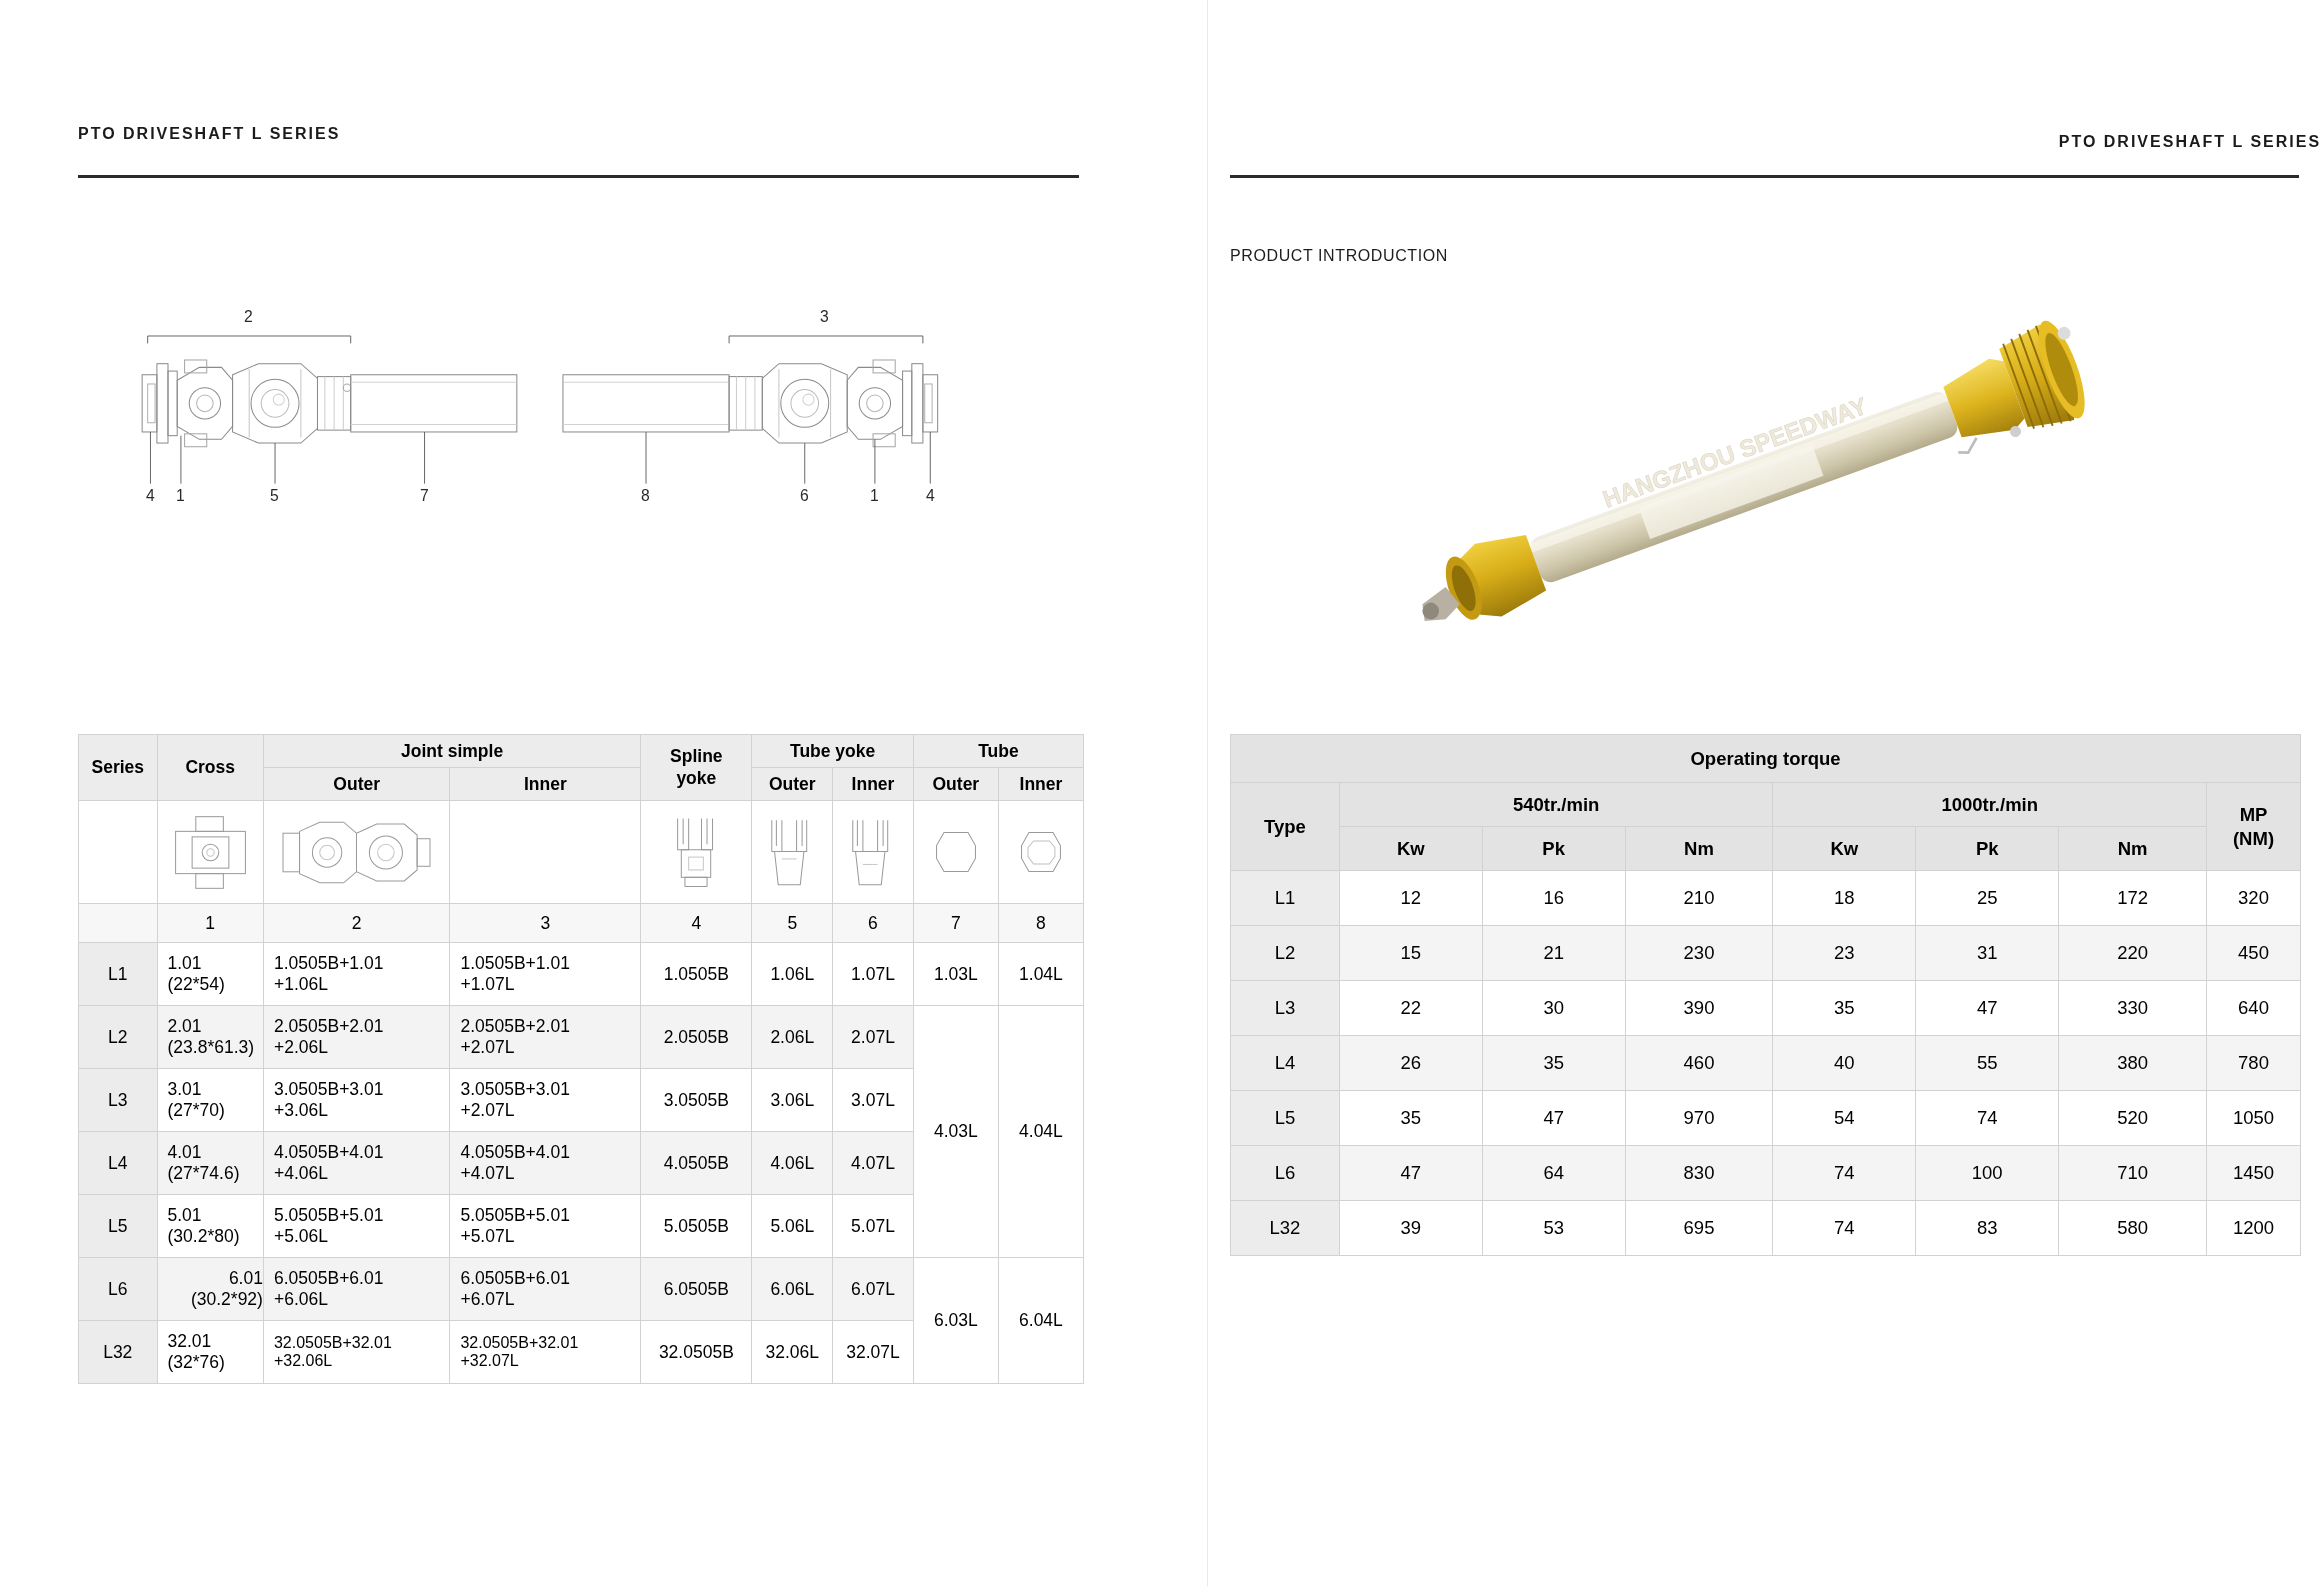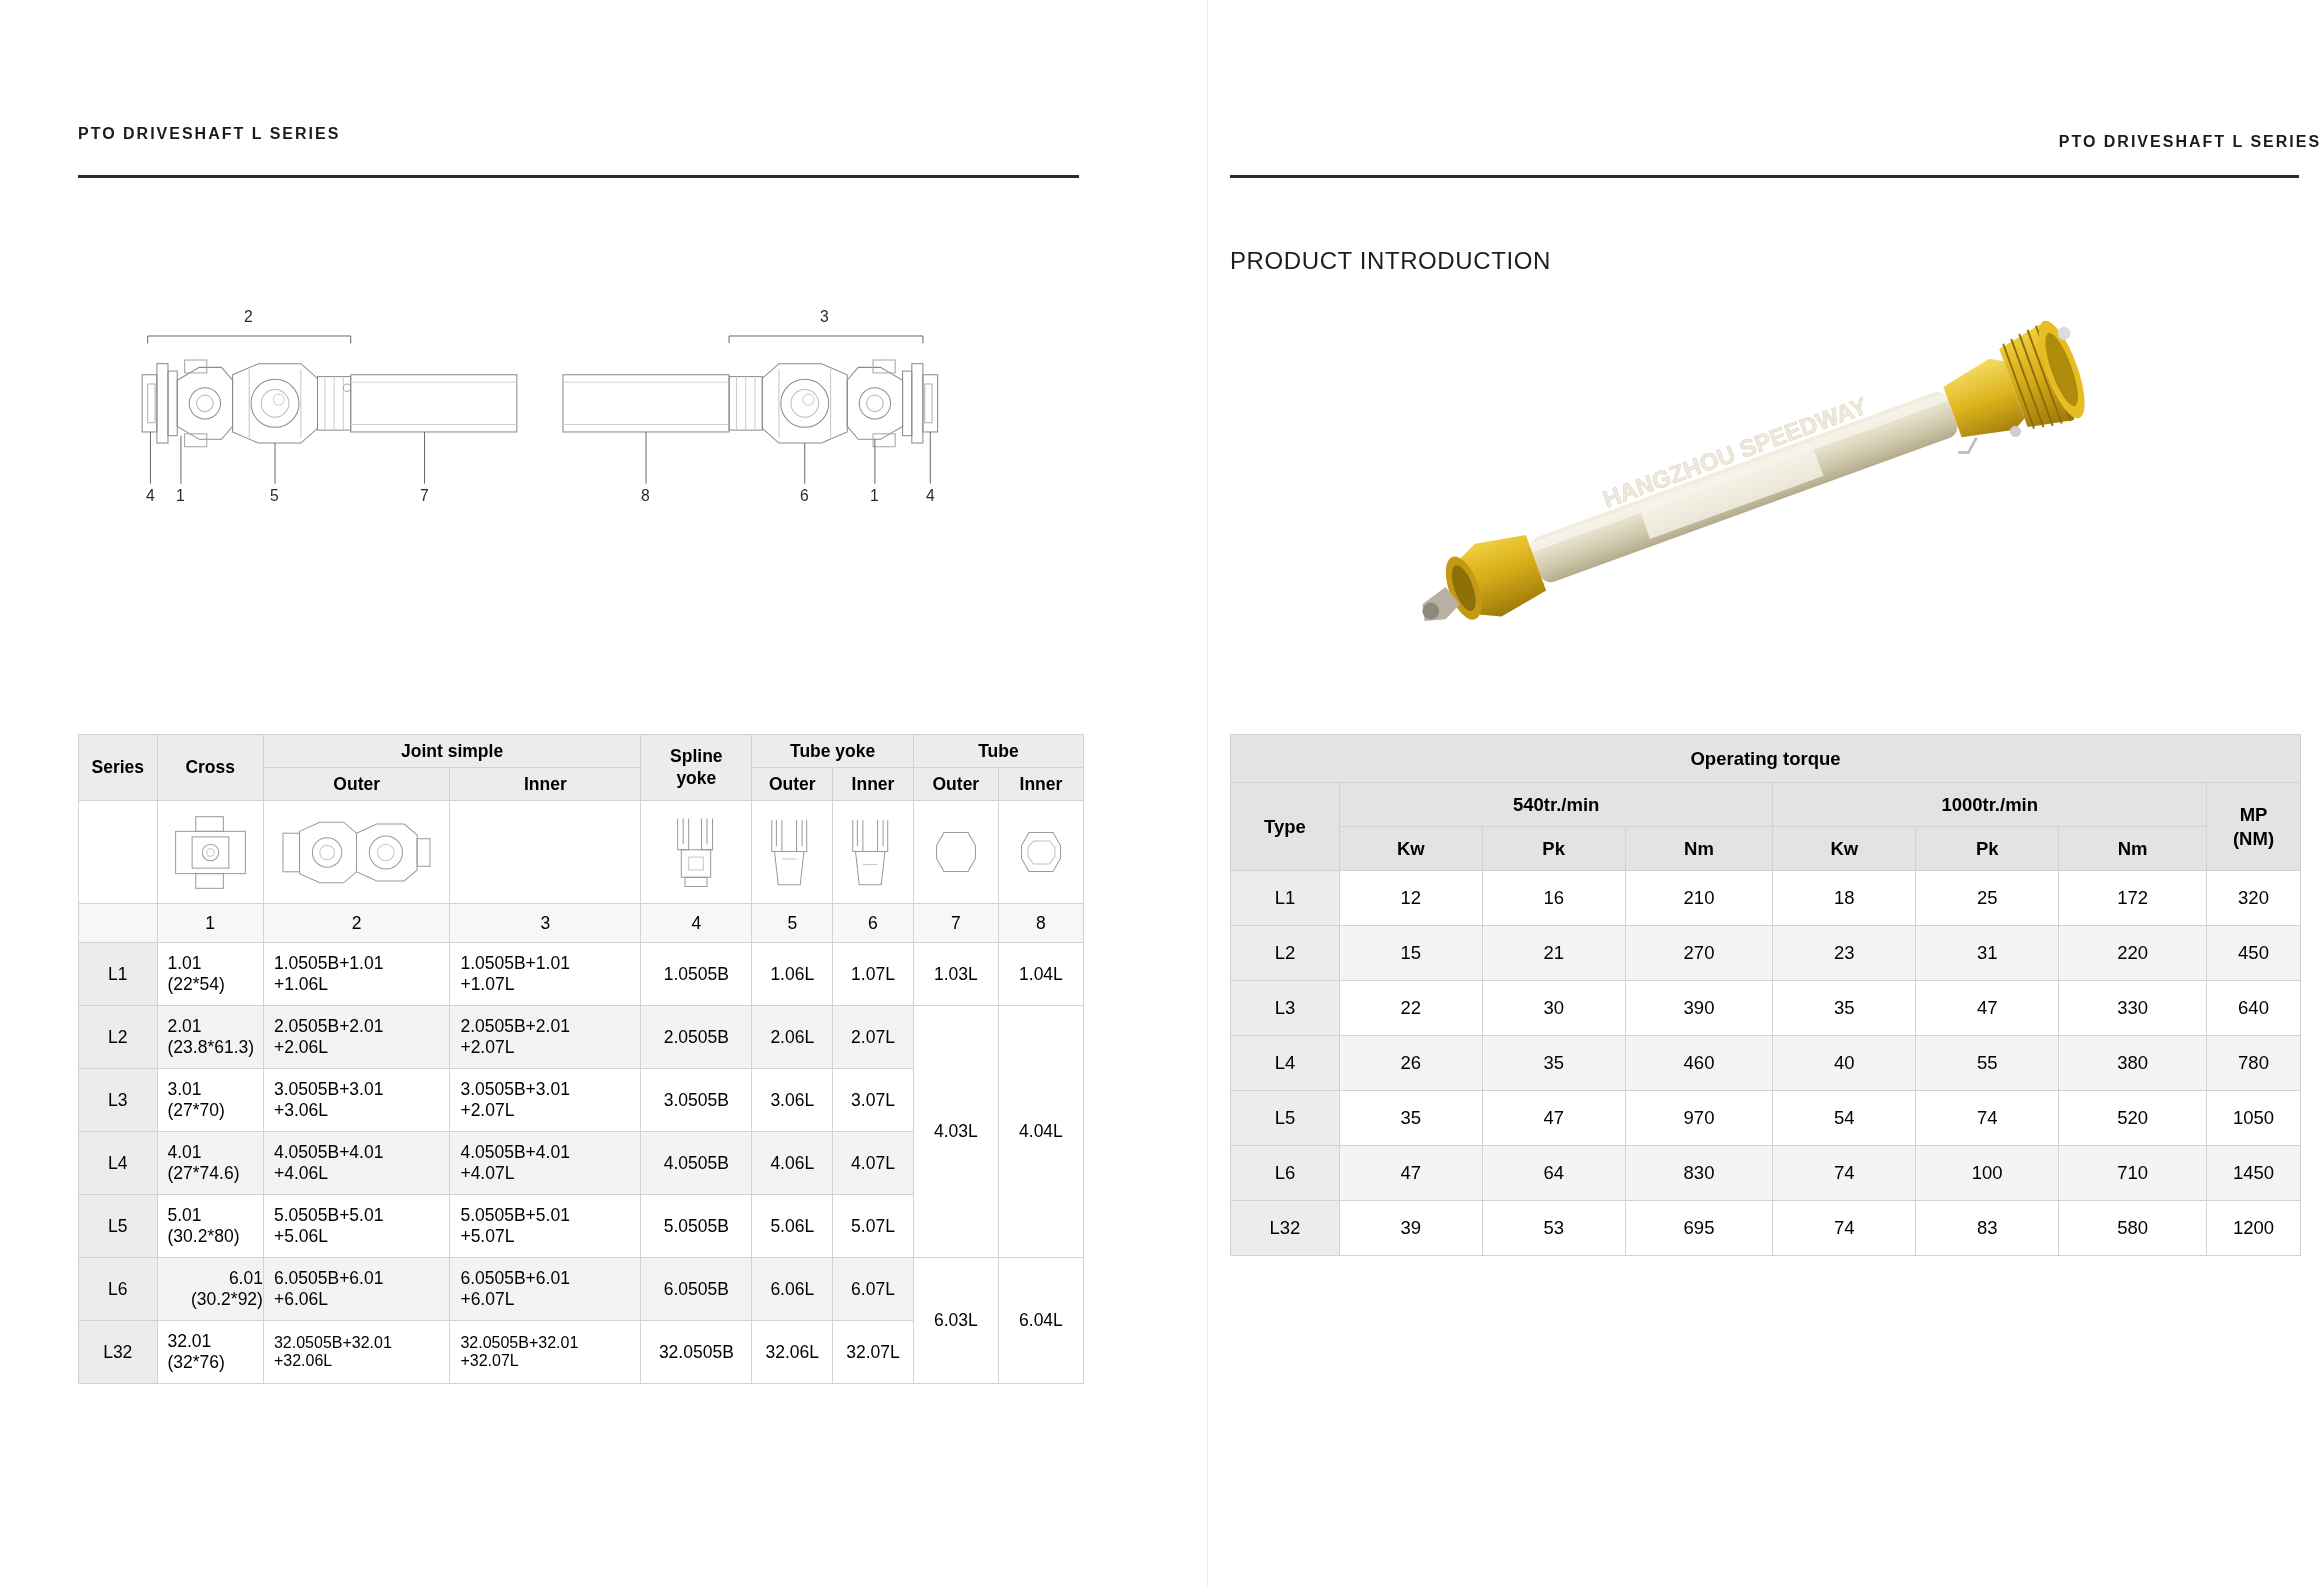--- a/index.html
+++ b/index.html
@@ -48,21 +48,21 @@
     background: #2b2b2b;
   }
   .hdr-left { left: 78px; top: 125px; }
   .rule-left { left: 78px; top: 175px; width: 1001px; }
   .hdr-right { right: 0.9px; top: 133px; }
   .rule-right { left: 20px; top: 175px; width: 1069px; }
 
   .product-intro-title {
     position: absolute;
     left: 20px; top: 247px;
-    font-size: 24px;
+    font-size: 16px;
     color: #1d1d1d;
     letter-spacing: 0.6px;
   }
 
   
   .drawing-area {
     position: absolute;
     left: 120px; top: 323px;
     width: 969px; height: 277px;
   }
@@ -534,21 +534,21 @@
           <td>210</td>
           <td>18</td>
           <td>25</td>
           <td>172</td>
           <td>320</td>
         </tr>
         <tr>
           <td class="type-cell" style="height:55px;">L2</td>
           <td class="alt">15</td>
           <td class="alt">21</td>
-          <td class="alt">270</td>
+          <td class="alt">230</td>
           <td class="alt">23</td>
           <td class="alt">31</td>
           <td class="alt">220</td>
           <td class="alt">450</td>
         </tr>
         <tr>
           <td class="type-cell" style="height:55px;">L3</td>
           <td>22</td>
           <td>30</td>
           <td>390</td>

